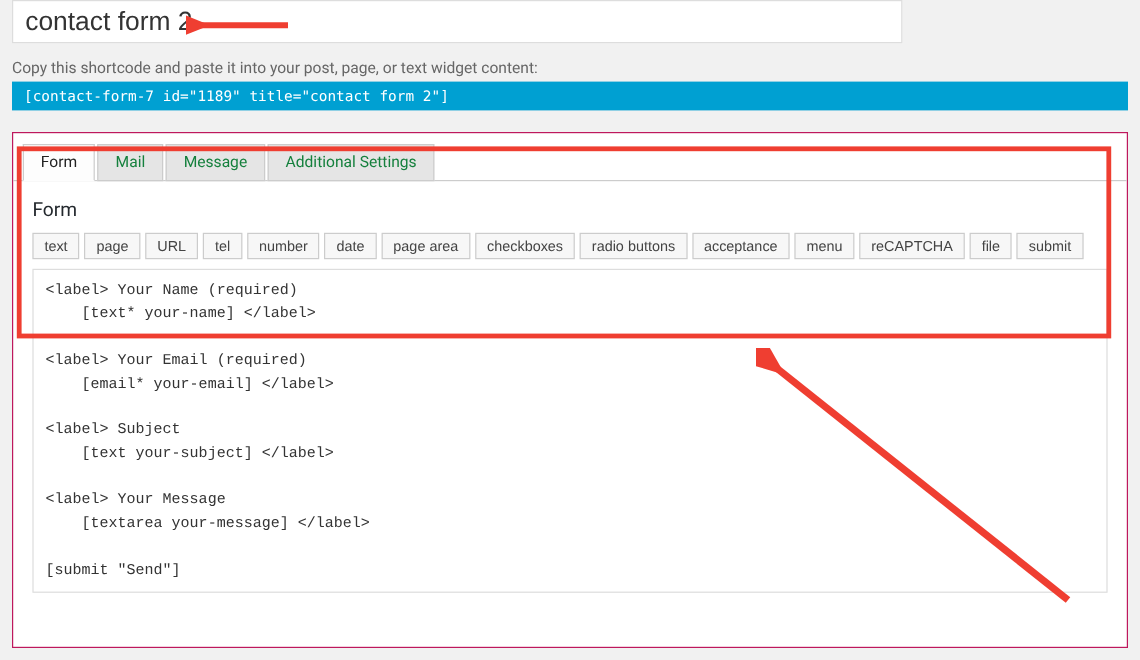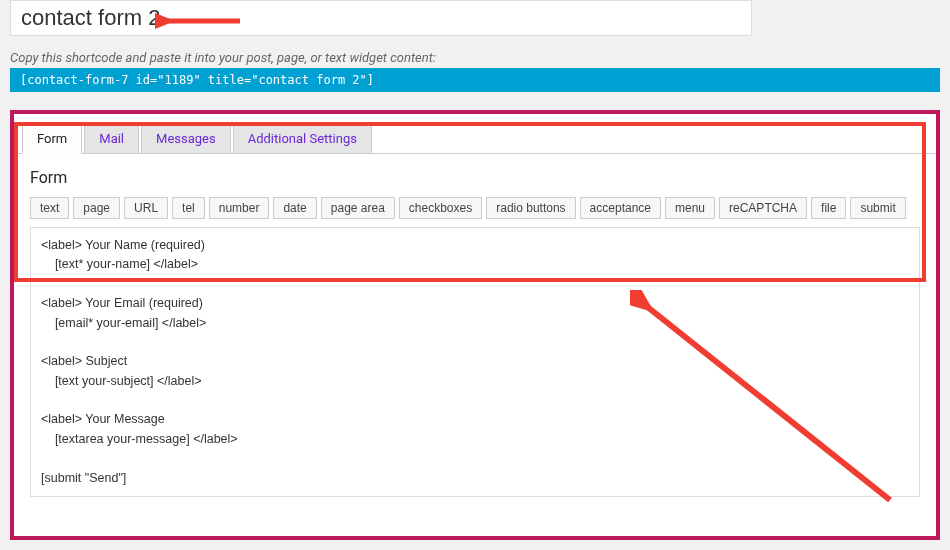--- a/index.html
+++ b/index.html
@@ -1,29 +1,29 @@
 <!DOCTYPE html>
 <html><head>
 <meta charset="utf-8">
 <style>
   * { box-sizing: border-box; margin: 0; padding: 0; }
   body { font-family: -apple-system, "Segoe UI", Roboto, Arial, sans-serif; background: #f1f1f1; width: 950px; height: 550px; overflow: hidden; position: relative; }
   .title-input { width: 742px; margin: 0 10px 8px 10px; padding: 4px 10px; font-size: 22px; color: #333; background: #fff; border: 1px solid #ddd; }
-  .hint { font-style: italic; color: #666; font-size: 13px; margin: 6px 10px 3px 10px; }
+  .hint { color: #666; font-size: 13px; margin: 6px 10px 3px 10px; }
   .shortcode-bar { background: #00a0d2; color: #fff; font-family: Consolas, Monaco, monospace; font-size: 12px; padding: 5px 10px; margin: 0 10px 18px 10px; }
-  .panel { background: #fff; border: 4px solid #be185d; margin: 0 10px; padding: 0; height: 430px; }
+  .panel { background: #fff; border: 1px solid #be185d; margin: 0 10px; padding: 0; height: 430px; }
   .annot-box { position: absolute; left: 14px; top: 122px; width: 912px; height: 160px; border: 4px solid #ef3e31; pointer-events: none; z-index: 5; }
   .tabs { display: flex; border-bottom: 1px solid #ccc; padding: 8px 8px 0 8px; gap: 0; }
-  .tab { padding: 7px 14px; font-size: 13px; color: #6d28d9; background: #e5e5e5; border: 1px solid #ccc; margin-right: 2px; cursor: pointer; position: relative; top: 1px; }
+  .tab { padding: 7px 14px; font-size: 13px; color: #15803d; background: #e5e5e5; border: 1px solid #ccc; margin-right: 2px; cursor: pointer; position: relative; top: 1px; }
   .tab.active { background: #fdfdfd; border-bottom: 1px solid #fdfdfd; color: #222; }
   .tab-body { padding: 14px 16px; }
   .section-title { font-size: 16px; color: #23282d; margin-bottom: 10px; font-weight: 400; }
   .tag-buttons { display: flex; flex-wrap: wrap; gap: 4px; margin-bottom: 8px; align-items: center; }
   .tag-btn { font-size: 12px; color: #444; background: #f7f7f7; border: 1px solid #ccc; padding: 3px 9px; cursor: pointer; }
-  .form-code { width: 100%; border: 1px solid #ddd; background: #fff; font-family: Liberation Sans, sans-serif; font-size: 12.5px; color: #333; padding: 8px 10px; white-space: pre; line-height: 1.55; min-height: 240px; overflow: auto; }
+  .form-code { width: 100%; border: 1px solid #ddd; background: #fff; font-family: Liberation Mono, monospace; font-size: 12.5px; color: #333; padding: 8px 10px; white-space: pre; line-height: 1.55; min-height: 240px; overflow: auto; }
   .arrow1 { position: absolute; left: 155px; top: 6px; z-index: 6; }
   .arrow2 { position: absolute; left: 630px; top: 290px; z-index: 6; }
 </style>
 </head>
 <body>
 
 
 
 <input class="title-input" value="contact form 2" style="">
 
@@ -36,21 +36,21 @@
   <line x1="85" y1="15" x2="10" y2="15" stroke="#ef3e31" stroke-width="5" marker-end="url(#ah1)"></line>
 </svg>
 
 <div class="hint">Copy this shortcode and paste it into your post, page, or text widget content:</div>
 <div class="shortcode-bar">[contact-form-7 id="1189" title="contact form 2"]</div>
 
 <div class="panel">
   <div class="tabs" id="tabs-row">
       <div class="tab active">Form</div>
       <div class="tab">Mail</div>
-      <div class="tab">Messages</div>
+      <div class="tab">Message</div>
       <div class="tab">Additional Settings</div>
     </div>
   <div class="tab-body">
     <div class="section-title">Form</div>
     <div class="tag-buttons" id="tag-buttons-row">
         <button class="tag-btn">text</button>
         <button class="tag-btn">page</button>
         <button class="tag-btn">URL</button>
         <button class="tag-btn">tel</button>
         <button class="tag-btn">number</button>

